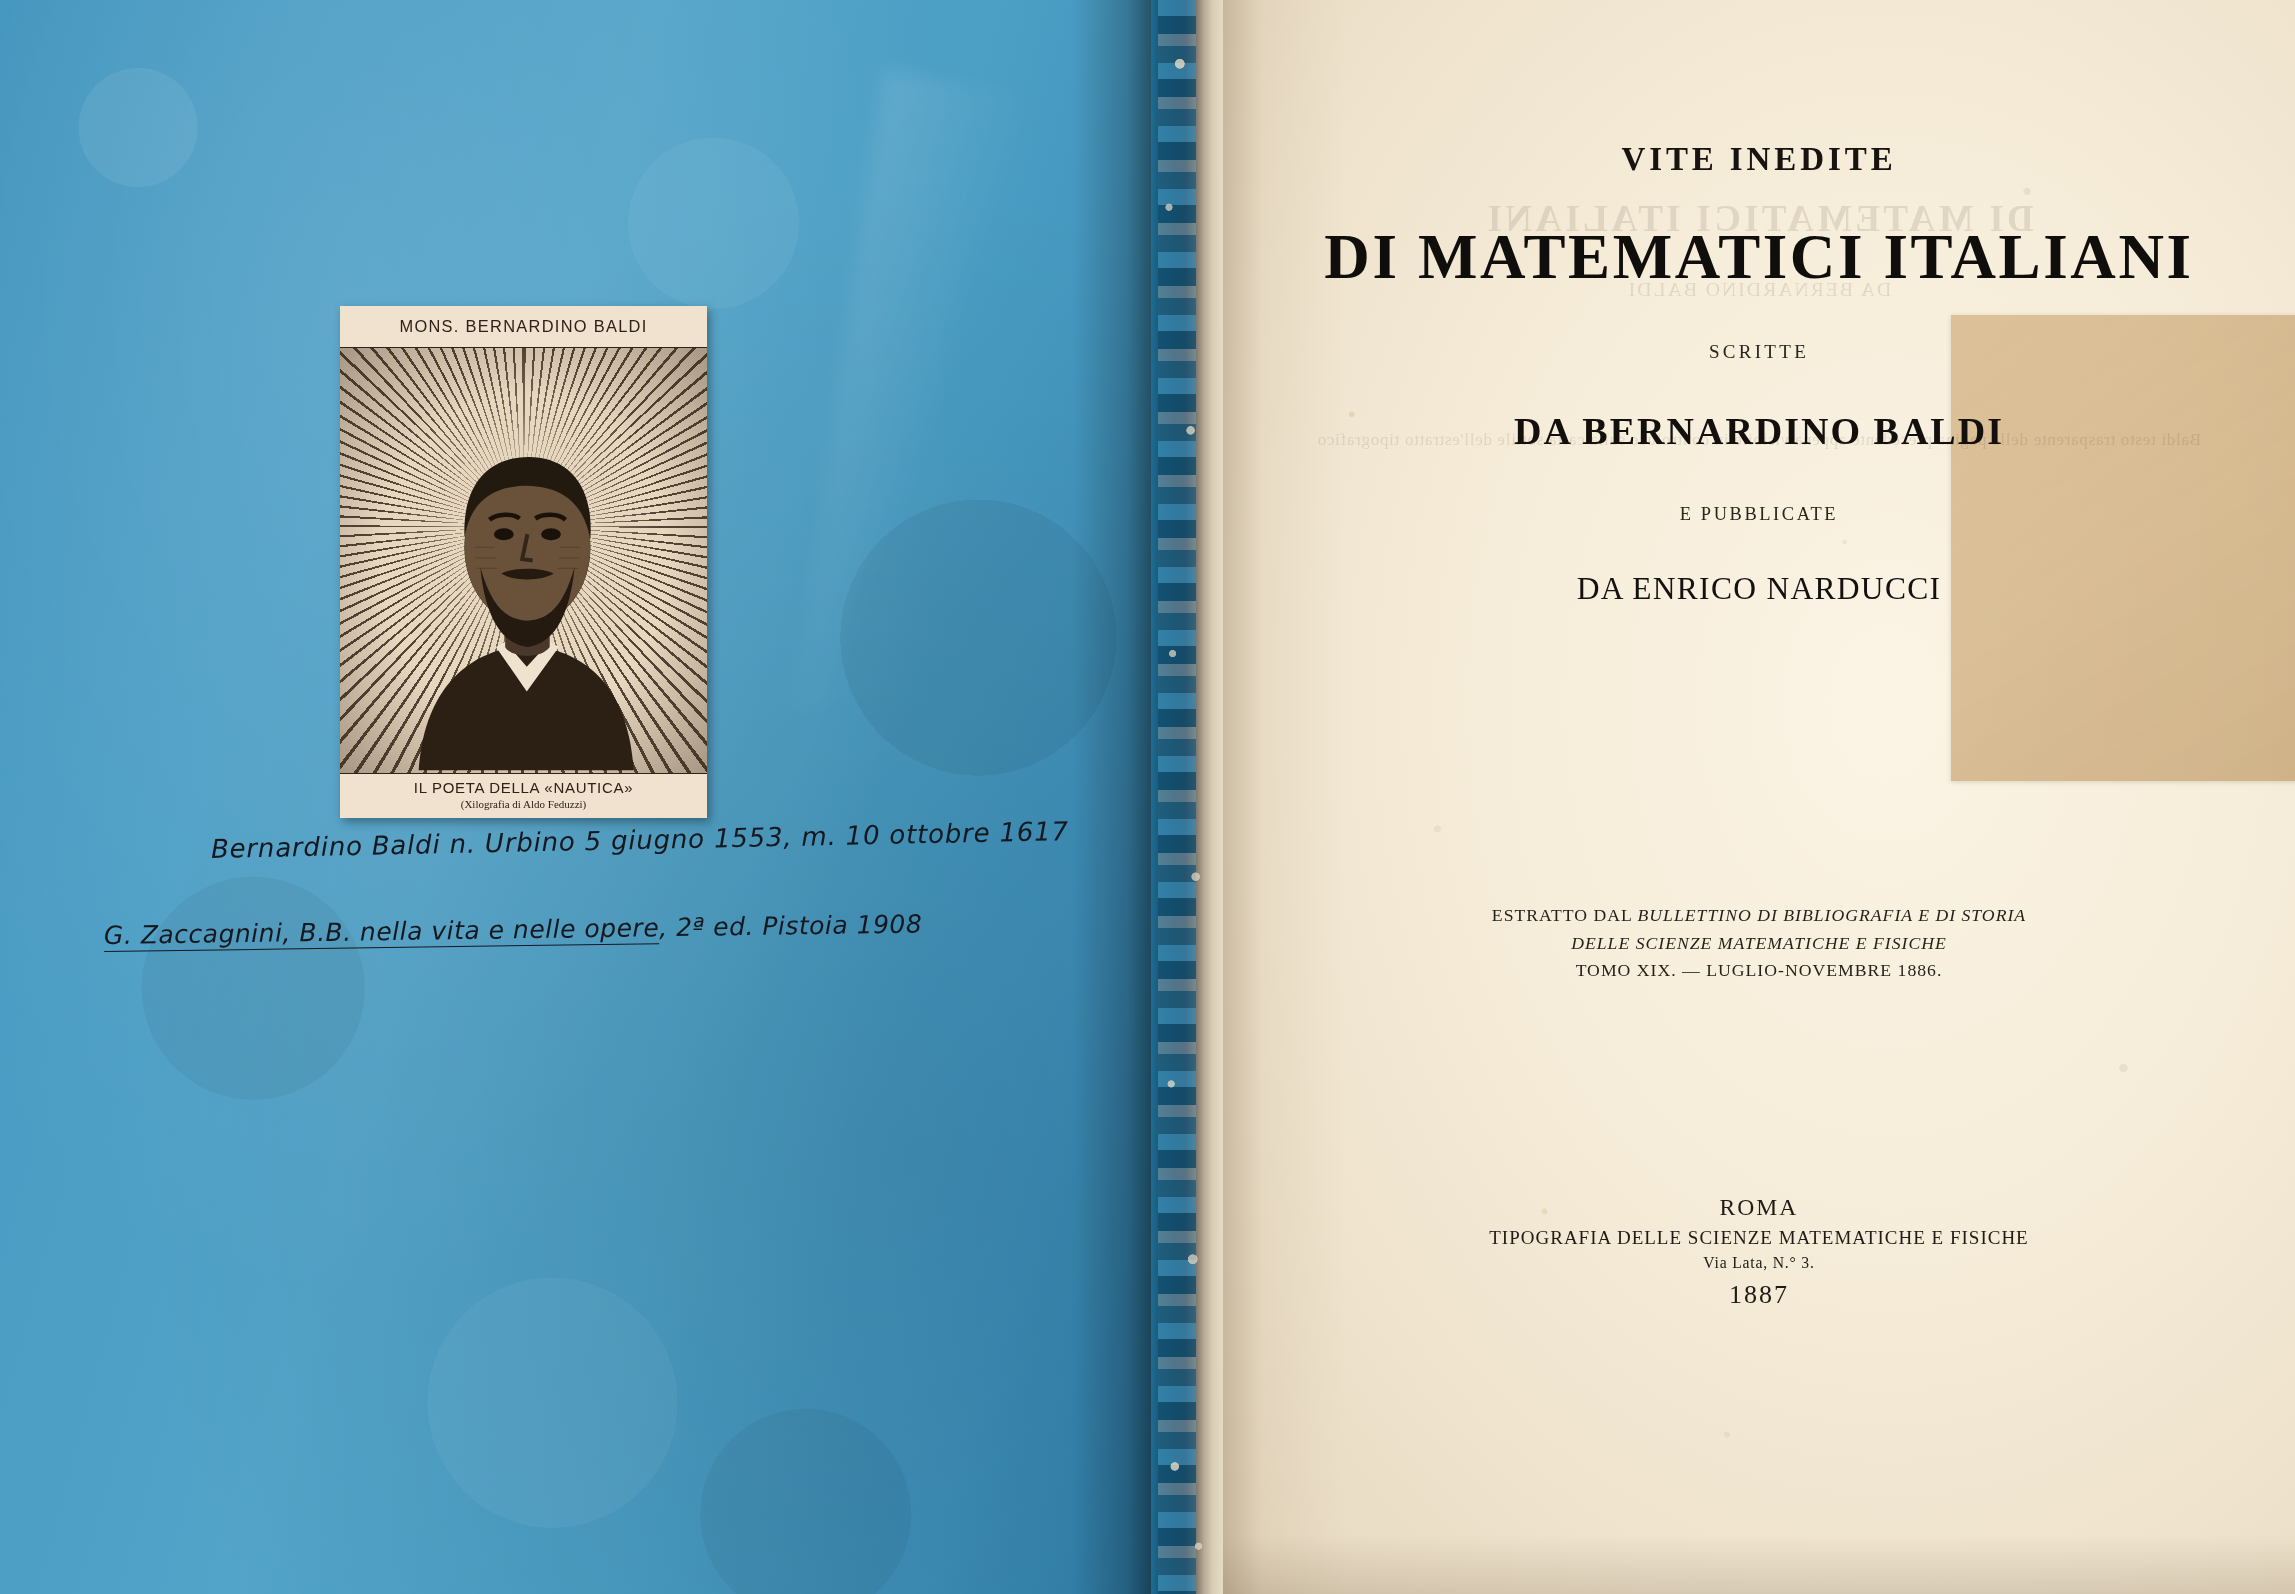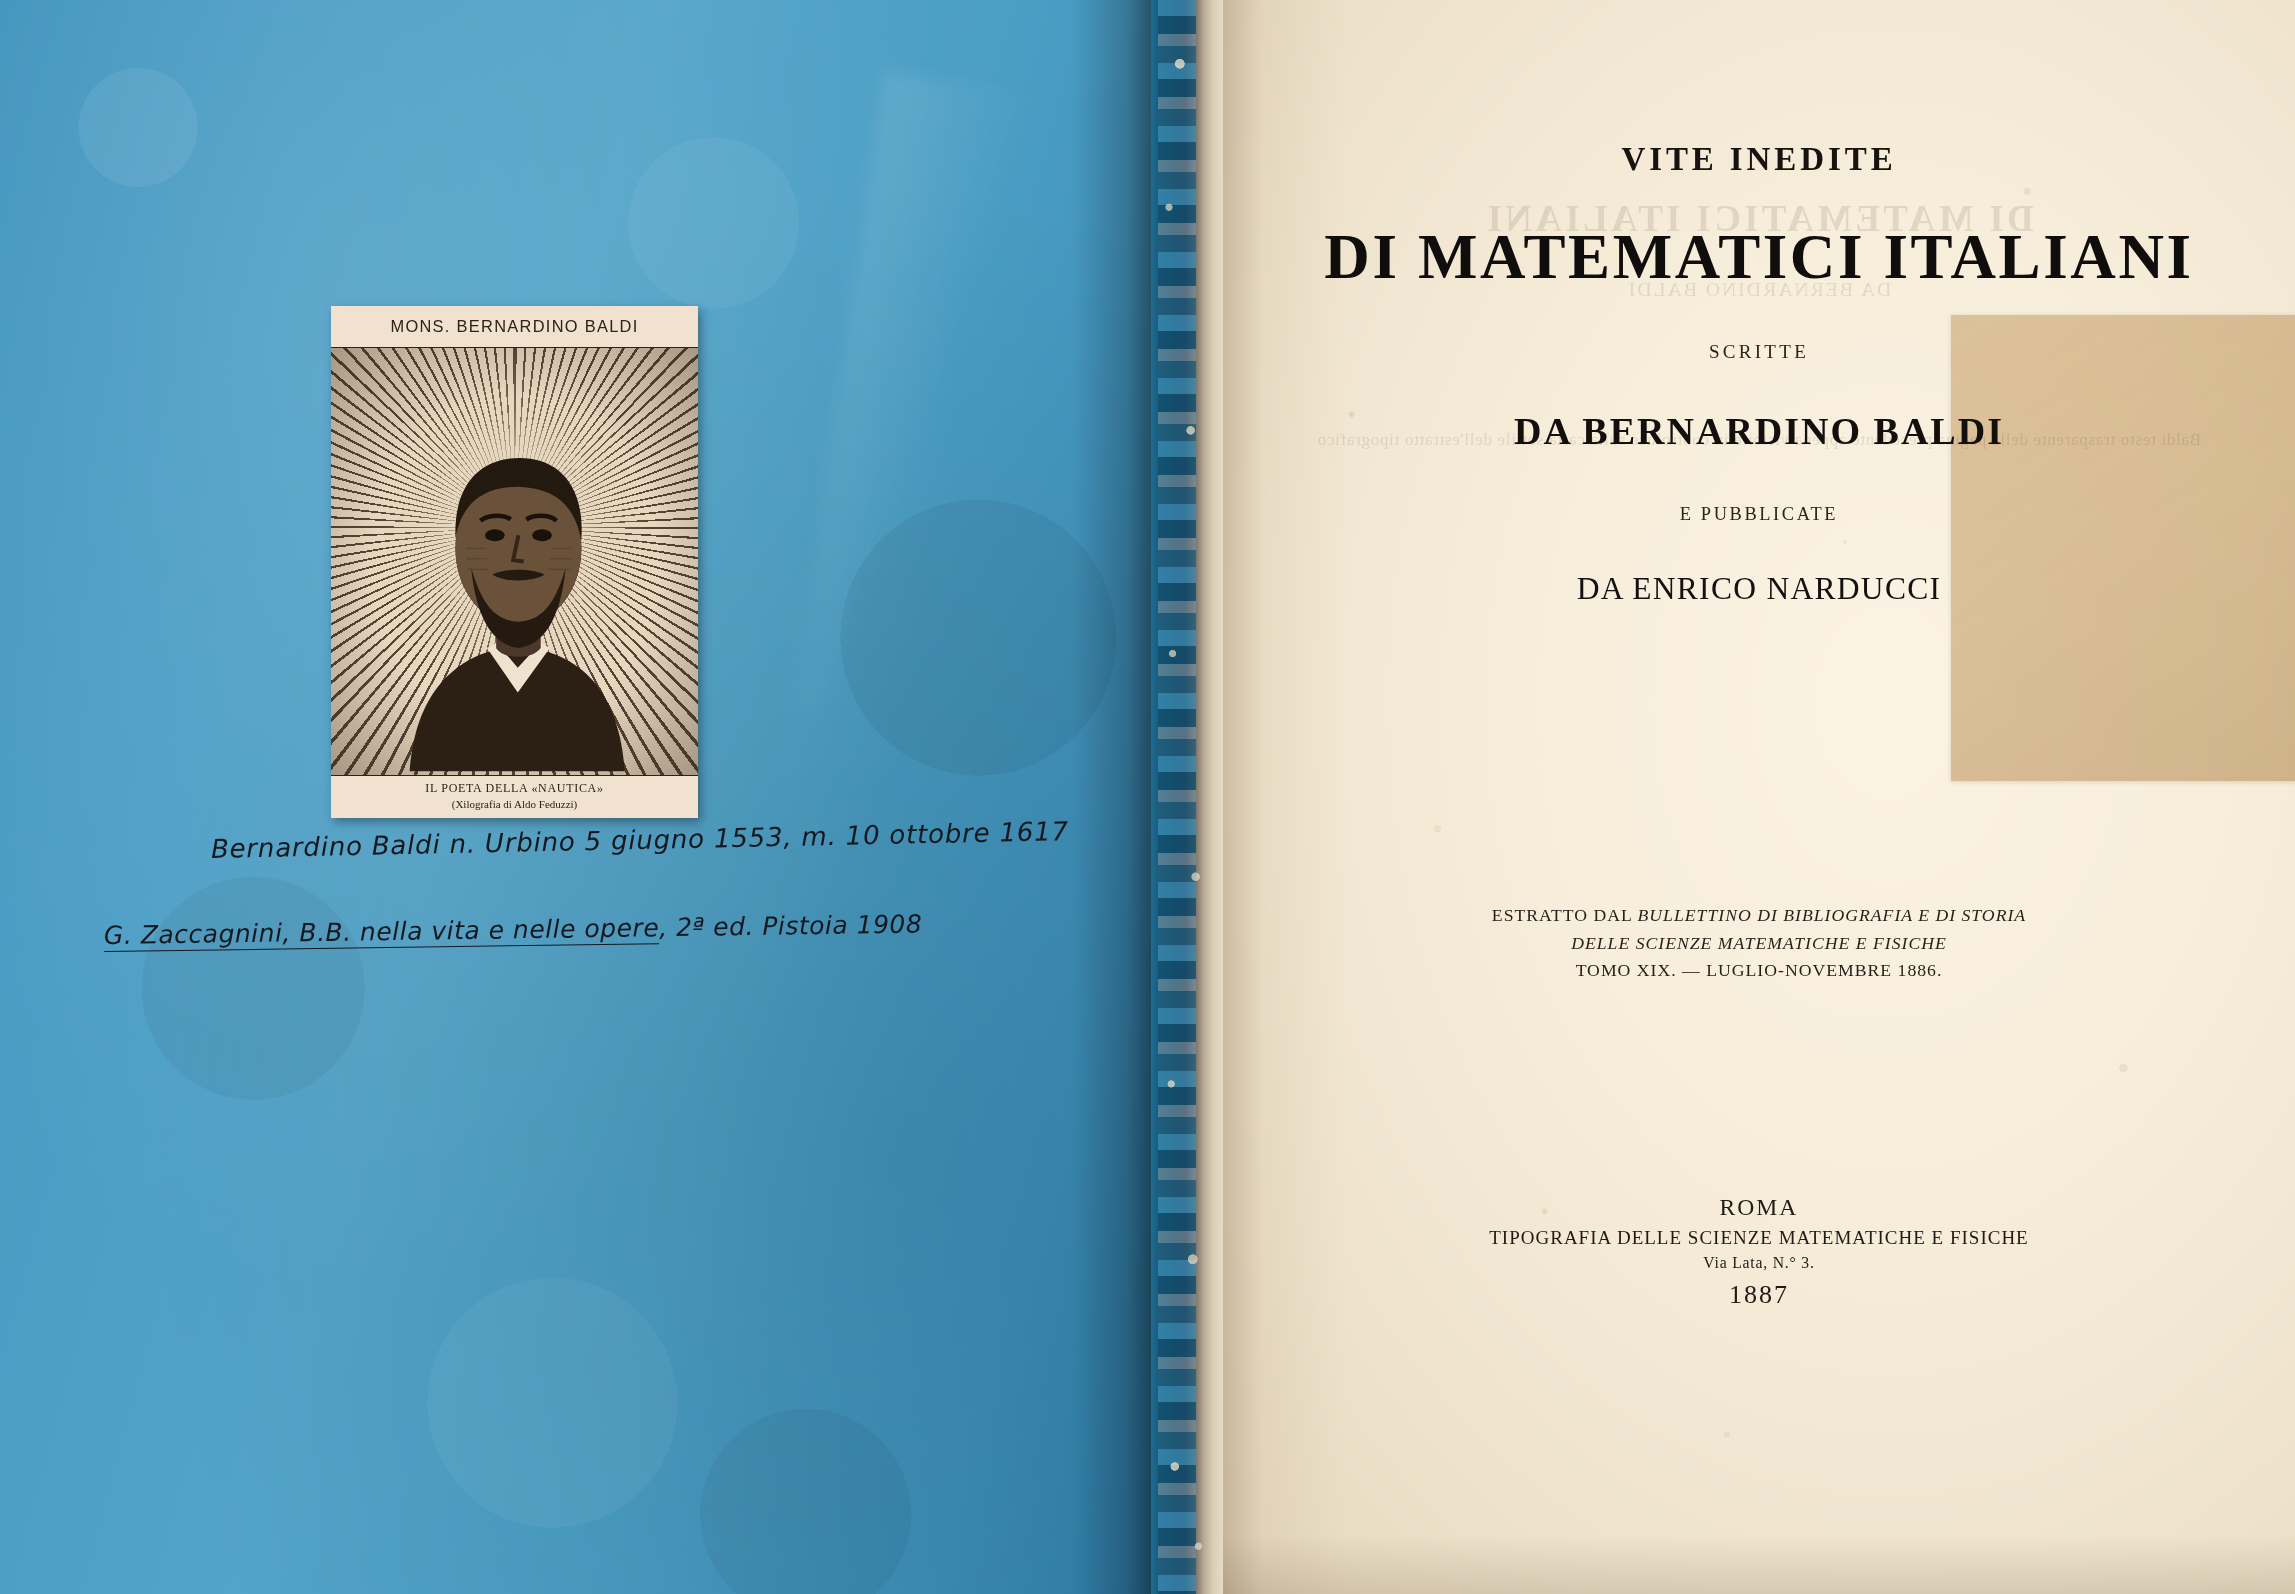--- a/index.html
+++ b/index.html
@@ -61,21 +61,21 @@
     position: absolute;
     top: 0; right: 0;
     width: 79px; height: 100%;
     background: linear-gradient(to right, rgba(0,0,0,0) 0%, rgba(0,0,0,0.22) 70%, rgba(0,0,0,0.45) 100%);
     pointer-events: none;
   }
 
   
   #plate {
     position: absolute;
-    left: 331px;
+    left: 340px;
     top: 306px;
     width: 367px;
     height: 512px;
     background: #efe0cb;
     box-shadow: 2.6px 3.9px 9.2px rgba(0,0,0,0.35);
     display: flex;
     flex-direction: column;
   }
   #plate .plate-caption-top {
     height: 41px;
@@ -121,22 +121,22 @@
     height: 100%;
   }
   #plate .plate-caption-bottom {
     background: #f0e2ce;
     border-top: 1.3px solid #2d2218;
     padding: 5.2px 0 7.9px 0;
     text-align: center;
     color: #2d2218;
   }
   #plate .cap-line1 {
-    font-family: Liberation Serif, serif;
-    font-size: 12px;
+    font-family: Liberation Sans, sans-serif;
+    font-size: 15px;
     letter-spacing: 0.7px;
   }
   #plate .cap-line2 {
     font-family: "Liberation Serif", serif;
     font-size: 11px;
     margin-top: 2px;
   }
 
   
   .handwriting {

